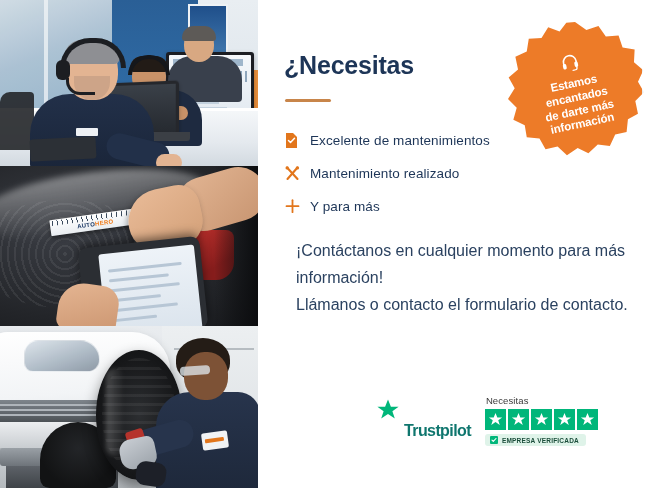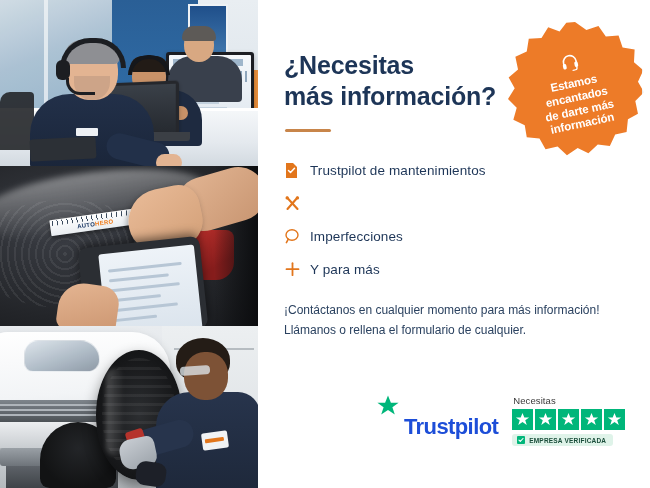--- a/index.html
+++ b/index.html
@@ -432,36 +432,36 @@
   .feature-icon {
     width:26px; flex:0 0 26px; display:flex; align-items:center; justify-content:flex-start;
     color:#e2761c;
   }
   .feature-label {
     font-size:13.5px; color:#1d3557; font-weight:400; letter-spacing:.1px;
   }
 
   
   .contact {
-    margin: 14px 0 0 0;
-    font-size:12px;
+    margin: 14px 0 0 12px;
+    font-size:16px;
     line-height:1.7;
     color:#2b4260;
     max-width: 360px;
   }
   .contact span { display:block; }
 
   
   .trust {
     position:absolute; left:118px; bottom:42px;
     display:flex; align-items:flex-end; gap:14px;
   }
   .tp-logo { display:flex; align-items:center; gap:4px; padding-bottom:6px; }
   .tp-logo-text {
-    font-size:22px; font-weight:700; color:#1d4ed8; letter-spacing:-0.6px;margin-top:38px;
+    font-size:16px; font-weight:700; color:#0f766e; letter-spacing:-0.6px;margin-top:38px;
   }
   .tp-rating { display:flex; flex-direction:column; align-items:flex-start; }
   .tp-excelente {
     font-size:9.5px; color:#3a3a3a; margin:0 0 3px 1px; letter-spacing:.1px;
   }
   .tp-stars { display:flex; gap:2px; }
   .tp-star-box {
     width:21px; height:21px; background:#00b67a;
     display:flex; align-items:center; justify-content:center;
   }
@@ -628,78 +628,69 @@
         <div class="p3-m-glove2"></div>
       </div>
     </div>
 
   </div>
 
   <div class="content">
 
     <h1 class="headline">
       <span>¿Necesitas</span>
-      <span>más información?</span>
     </h1>
 
     <div class="divider"></div>
 
     <ul class="features">
 
       <li class="feature">
         <span class="feature-icon">
           <svg width="15" height="17" viewBox="0 0 15 17">
             <path d="M2 1h7l4 4v11H2z" fill="#e2761c"></path>
             <path d="M4.5 8.5l2 2 4-4.2" stroke="#ffffff" stroke-width="1.5" fill="none" stroke-linecap="round" stroke-linejoin="round"></path>
           </svg>
         </span>
-        <span class="feature-label">Trustpilot de mantenimientos</span>
+        <span class="feature-label">Excelente de mantenimientos</span>
       </li>
 
       <li class="feature">
         <span class="feature-icon">
           <svg width="17" height="17" viewBox="0 0 17 17">
             <g stroke="#e2761c" stroke-width="2.1" stroke-linecap="round" fill="none">
               <path d="M3 2.5 L13.5 14"></path>
               <path d="M13.5 2.5 L3.5 14"></path>
             </g>
             <circle cx="3.2" cy="2.9" r="1.7" fill="#e2761c"></circle>
             <circle cx="13.4" cy="2.9" r="1.7" fill="#e2761c"></circle>
           </svg>
         </span>
+        <span class="feature-label">Mantenimiento realizado</span>
       </li>
 
-      <li class="feature">
-        <span class="feature-icon">
-          <svg width="17" height="17" viewBox="0 0 17 17">
-            <ellipse cx="8" cy="7" rx="6" ry="5.2" stroke="#e2761c" stroke-width="1.4" fill="none"></ellipse>
-            <path d="M4.3 11.2 L2.4 14.6" stroke="#e2761c" stroke-width="1.6" stroke-linecap="round" fill="none"></path>
-          </svg>
-        </span>
-        <span class="feature-label">Imperfecciones</span>
-      </li>
 
 
       <li class="feature">
         <span class="feature-icon">
           <svg width="17" height="17" viewBox="0 0 17 17">
             <g stroke="#e2761c" stroke-width="1.8" stroke-linecap="round">
               <path d="M8.5 2.2 V14.2"></path>
               <path d="M2.5 8.2 H14.5"></path>
             </g>
           </svg>
         </span>
         <span class="feature-label">Y para más</span>
       </li>
 
     </ul>
 
     <p class="contact">
       <span>¡Contáctanos en cualquier momento para más información!</span>
-      <span>Llámanos o rellena el formulario de cualquier.</span>
+      <span>Llámanos o contacto el formulario de contacto.</span>
     </p>
 
     <div class="trust">
       <div class="tp-logo">
         <span>
           <svg width="24" height="24" viewBox="0 0 24 24">
             <path d="M12 1.6 L14.9 8.8 L22.6 8.8 L16.4 13.3 L18.8 20.6 L12 16.1 L5.2 20.6 L7.6 13.3 L1.4 8.8 L9.1 8.8 Z" fill="#00b67a"></path>
           </svg>
         </span>
         <span class="tp-logo-text">Trustpilot</span>

